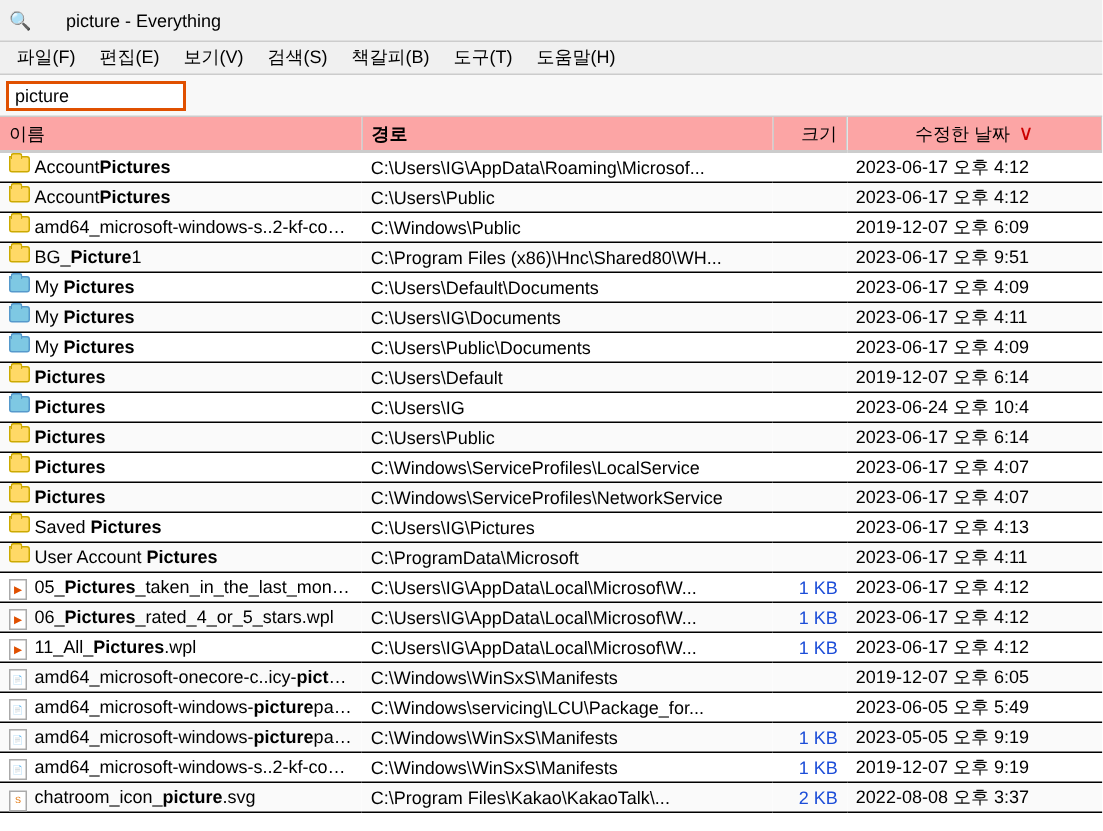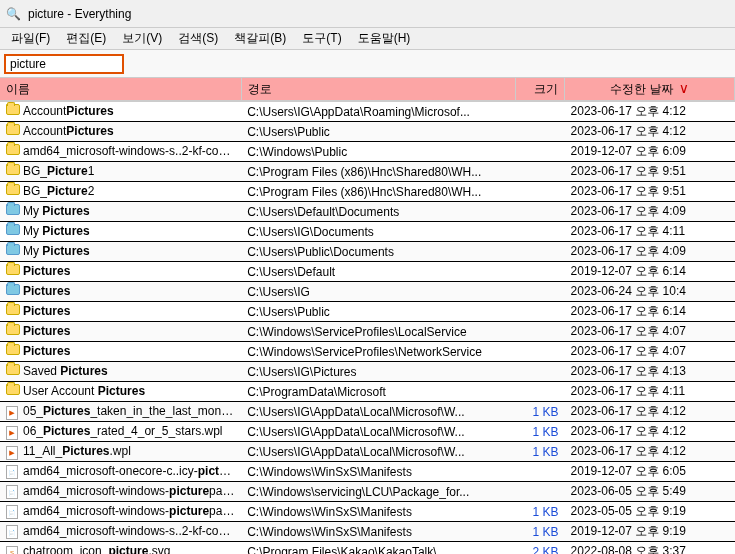--- a/index.html
+++ b/index.html
@@ -23,20 +23,21 @@
       width: 16px;
       height: 16px;
       margin-right: 6px;
       display: flex;
       align-items: center;
       justify-content: center;
     }
     .title-bar-text {
       font-size: 12px;
       color: #000;
+      margin-left: 16px;
     }
     .menu-bar {
       display: flex;
       padding: 2px 4px;
       background: #f0f0f0;
       border-bottom: 1px solid #ccc;
       height: 22px;
       align-items: center;
       gap: 2px;
     }
@@ -82,21 +83,21 @@
       padding: 2px 6px;
       border-right: 1px solid #ccc;
       border-bottom: 2px solid #ccc;
       font-weight: normal;
       text-align: left;
       font-size: 12px;
       cursor: pointer;
       white-space: nowrap;
     }
     .th-name { width: 220px; }
-    .th-path { width: 250px; }
+    .th-path { width: 250px; font-weight: bold; }
     .th-size { width: 45px; text-align: right; }
     .th-date { width: 155px; text-align: center; }
     .sort-arrow {
       color: #cc0000;
       font-size: 14px;
       margin-left: 2px;
     }
     tbody tr {
       border-bottom: 1px solid #000000;
     }
@@ -249,26 +250,20 @@
           <td class="td-size size-col"></td>
           <td class="td-date">2019-12-07 오후 6:09</td>
         </tr>
         <tr>
           <td class="td-name"><span class="row-icon"><span class="icon-folder"></span></span>BG_<span class="bold-part">Picture</span>1</td>
           <td class="td-path">C:\Program Files (x86)\Hnc\Shared80\WH...</td>
           <td class="td-size size-col"></td>
           <td class="td-date">2023-06-17 오후 9:51</td>
         </tr>
         <tr>
-          <td class="td-name"><span class="row-icon"><span class="icon-folder"></span></span>BG_<span class="bold-part">Picture</span>2</td>
-          <td class="td-path">C:\Program Files (x86)\Hnc\Shared80\WH...</td>
-          <td class="td-size size-col"></td>
-          <td class="td-date">2023-06-17 오후 9:51</td>
-        </tr>
-        <tr>
           <td class="td-name"><span class="row-icon"><span class="icon-folder icon-folder-special"></span></span>My <span class="bold-part">Pictures</span></td>
           <td class="td-path">C:\Users\Default\Documents</td>
           <td class="td-size size-col"></td>
           <td class="td-date">2023-06-17 오후 4:09</td>
         </tr>
         <tr>
           <td class="td-name"><span class="row-icon"><span class="icon-folder icon-folder-special"></span></span>My <span class="bold-part">Pictures</span></td>
           <td class="td-path">C:\Users\IG\Documents</td>
           <td class="td-size size-col"></td>
           <td class="td-date">2023-06-17 오후 4:11</td>

